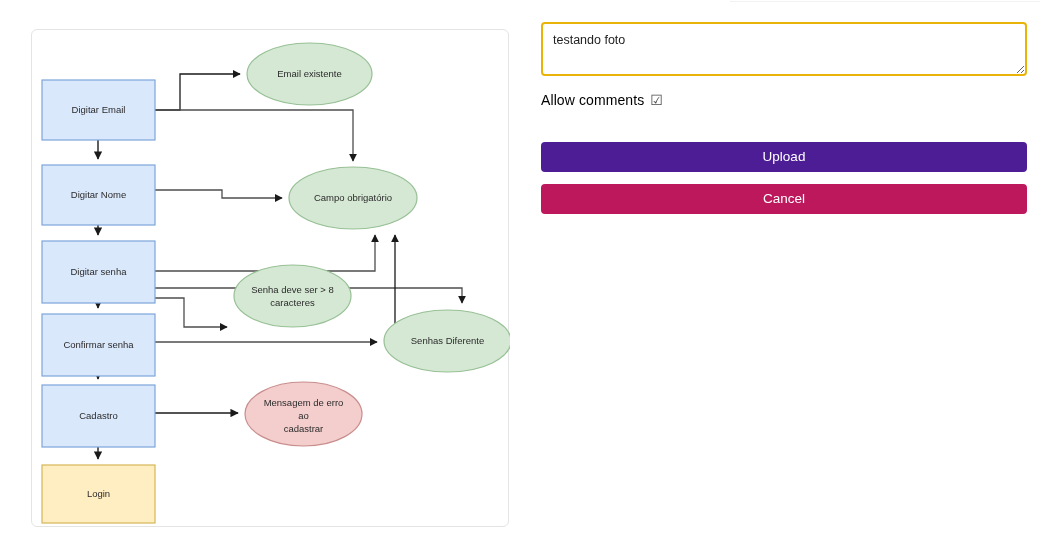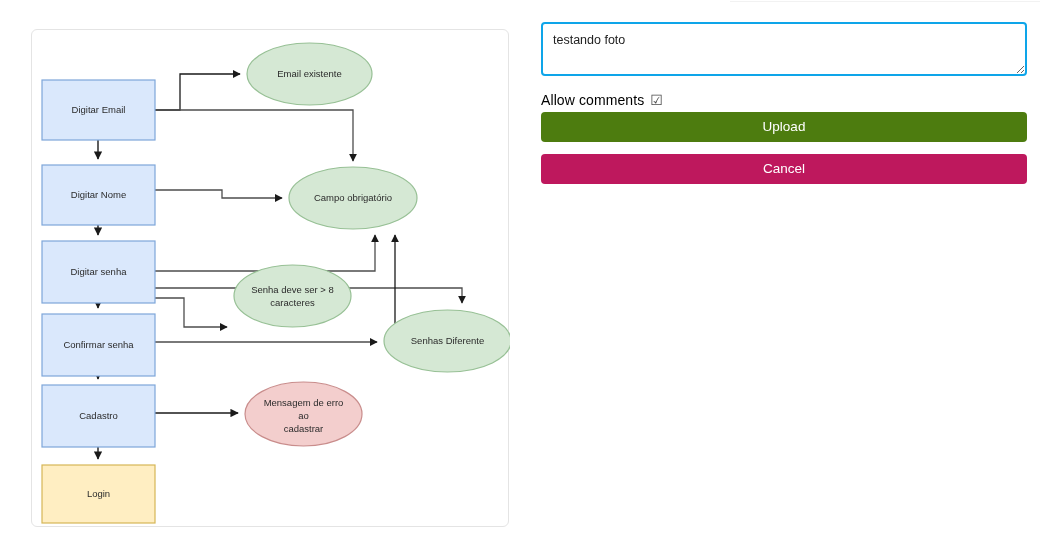--- a/index.html
+++ b/index.html
@@ -64,21 +64,21 @@
 
   #caption-textarea {
     display: block;
     width: 486px;
     height: 54px;
     box-sizing: border-box;
     padding: 8px 10px;
     font-family: "Liberation Sans", sans-serif;
     font-size: 12.5px;
     color: #222222;
-    border: 2px solid #0ea5e9;
+    border: 2px solid #eab308;
     border-radius: 4px;
     outline: none;
     resize: vertical;
     background: #ffffff;
     line-height: 1.3;
   }
   #caption-textarea::placeholder { color: #9a9a9a; }
 
   #allow-comments-row {
     margin-top: 15px;
@@ -107,21 +107,21 @@
     border: none;
     border-radius: 4px;
     font-family: "Liberation Sans", sans-serif;
     font-size: 13.5px;
     color: #ffffff;
     cursor: pointer;
     padding: 0;
     text-align: center;
     line-height: 30px;
   }
-  #upload-button { background: #4d7c0f; margin-top: 3px; }
+  #upload-button { background: #4c1d95; margin-top: 33px; }
   #cancel-button { background: #be185d; }
 </style>
 </head>
 <body>
 
 <div id="top-rule"></div>
 
 <div id="diagram-panel">
   <svg id="diagram-svg" viewBox="0 0 478 498">
     <defs>

